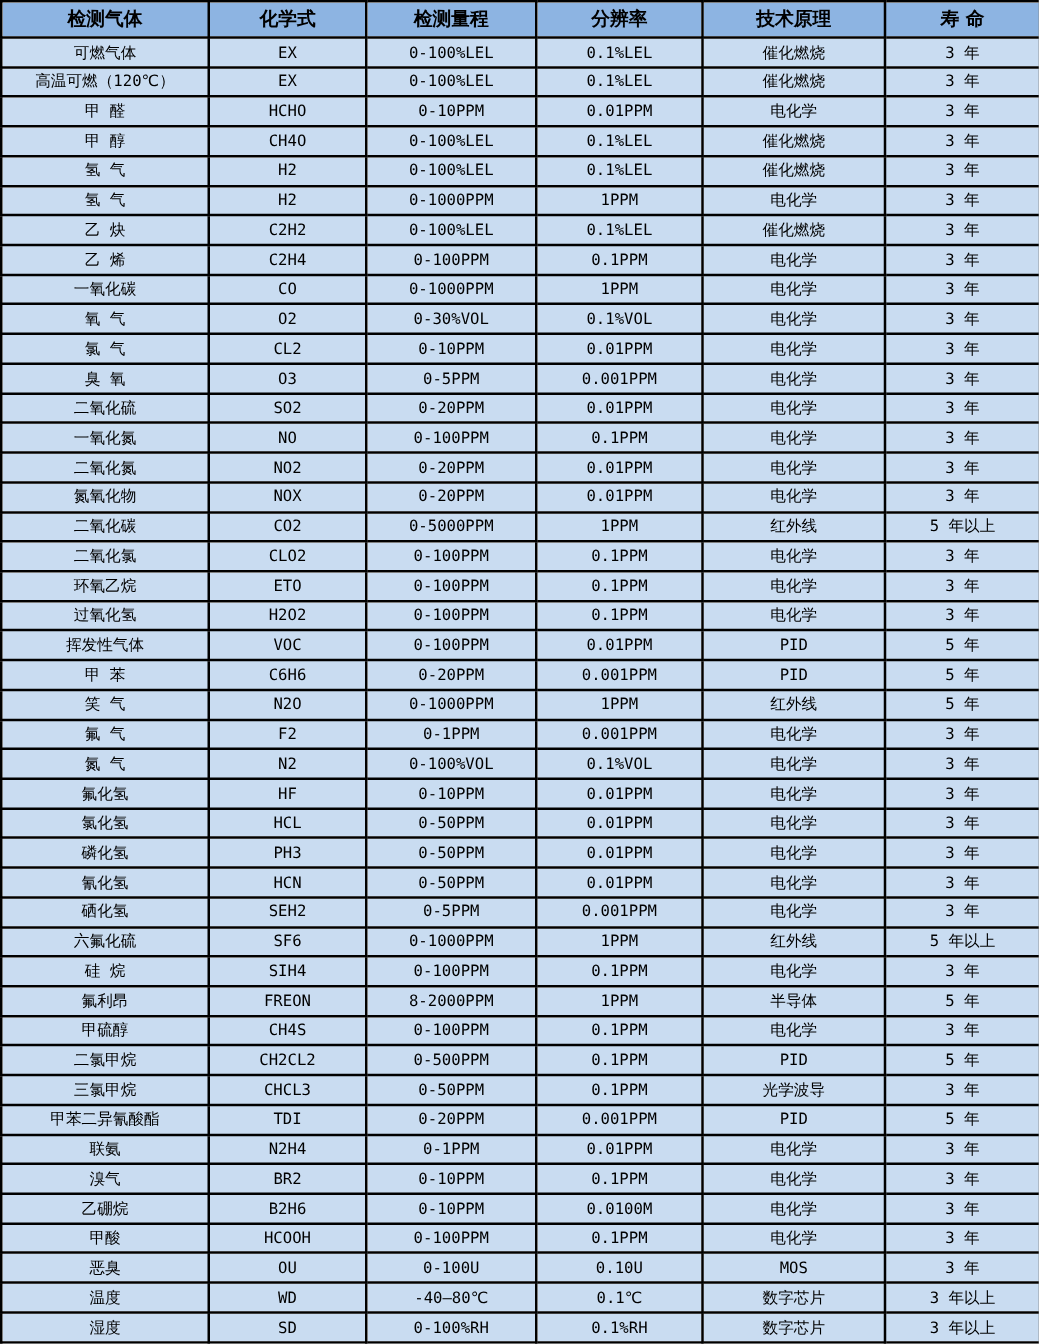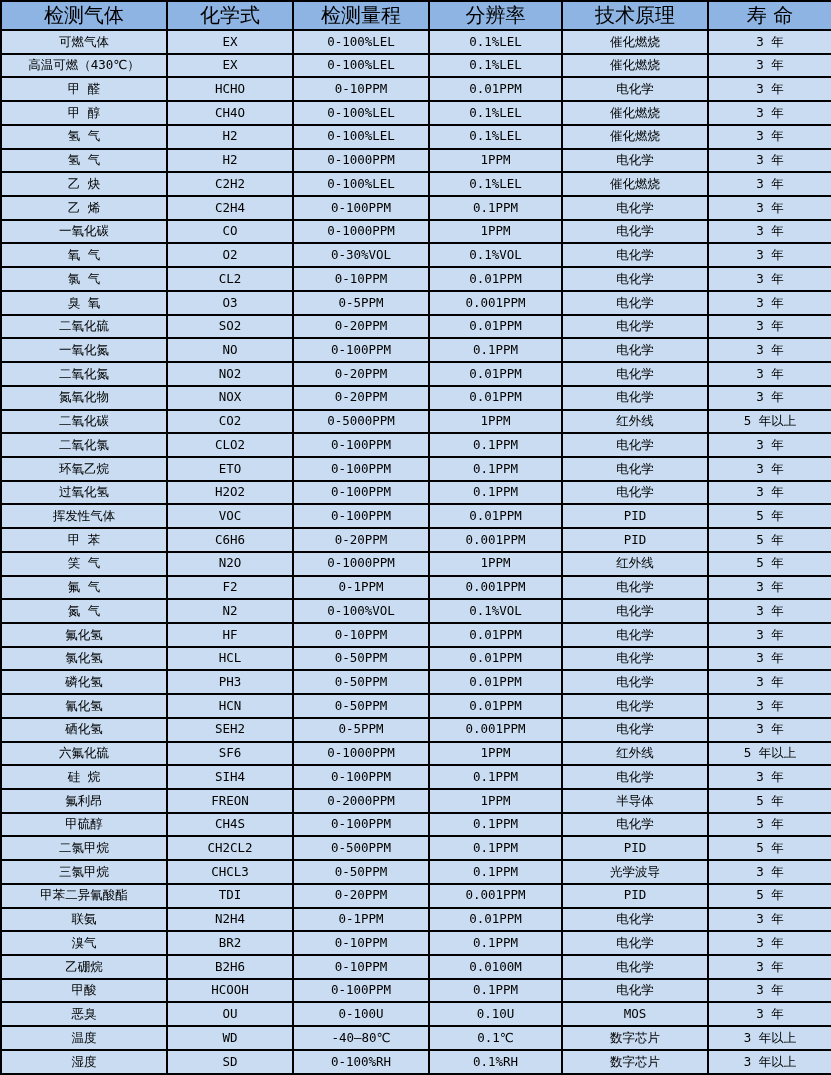--- a/index.html
+++ b/index.html
@@ -22,22 +22,22 @@
   .gas-table th,.gas-table td{
     border:2px solid var(--border);
     text-align:center;
     vertical-align:middle;
     padding:0 2px;
     overflow:hidden;
     white-space:nowrap;
   }
   .gas-table thead th{
     background:var(--header-bg);
-    font-weight:normal;
-    font-size:20px;
+    font-weight:bold;
+    font-size:15px;
     height:27px;
     font-family:"DejaVu Sans","Liberation Sans",sans-serif;
   }
   .gas-table tbody td{
     background:var(--row-bg);
     font-size:12.5px;
     height:19px;
     line-height:1;
   }
   
@@ -73,21 +73,21 @@
   <tbody>
       <tr>
         <td>可燃气体</td>
         <td>EX</td>
         <td>0-100%LEL</td>
         <td>0.1%LEL</td>
         <td>催化燃烧</td>
         <td>3 年</td>
       </tr>
       <tr>
-        <td>高温可燃（430℃）</td>
+        <td>高温可燃（120℃）</td>
         <td>EX</td>
         <td>0-100%LEL</td>
         <td>0.1%LEL</td>
         <td>催化燃烧</td>
         <td>3 年</td>
       </tr>
       <tr>
         <td>甲 醛</td>
         <td>HCHO</td>
         <td>0-10PPM</td>
@@ -323,21 +323,21 @@
         <td>硅 烷</td>
         <td>SIH4</td>
         <td>0-100PPM</td>
         <td>0.1PPM</td>
         <td>电化学</td>
         <td>3 年</td>
       </tr>
       <tr>
         <td>氟利昂</td>
         <td>FREON</td>
-        <td>0-2000PPM</td>
+        <td>8-2000PPM</td>
         <td>1PPM</td>
         <td>半导体</td>
         <td>5 年</td>
       </tr>
       <tr>
         <td>甲硫醇</td>
         <td>CH4S</td>
         <td>0-100PPM</td>
         <td>0.1PPM</td>
         <td>电化学</td>

